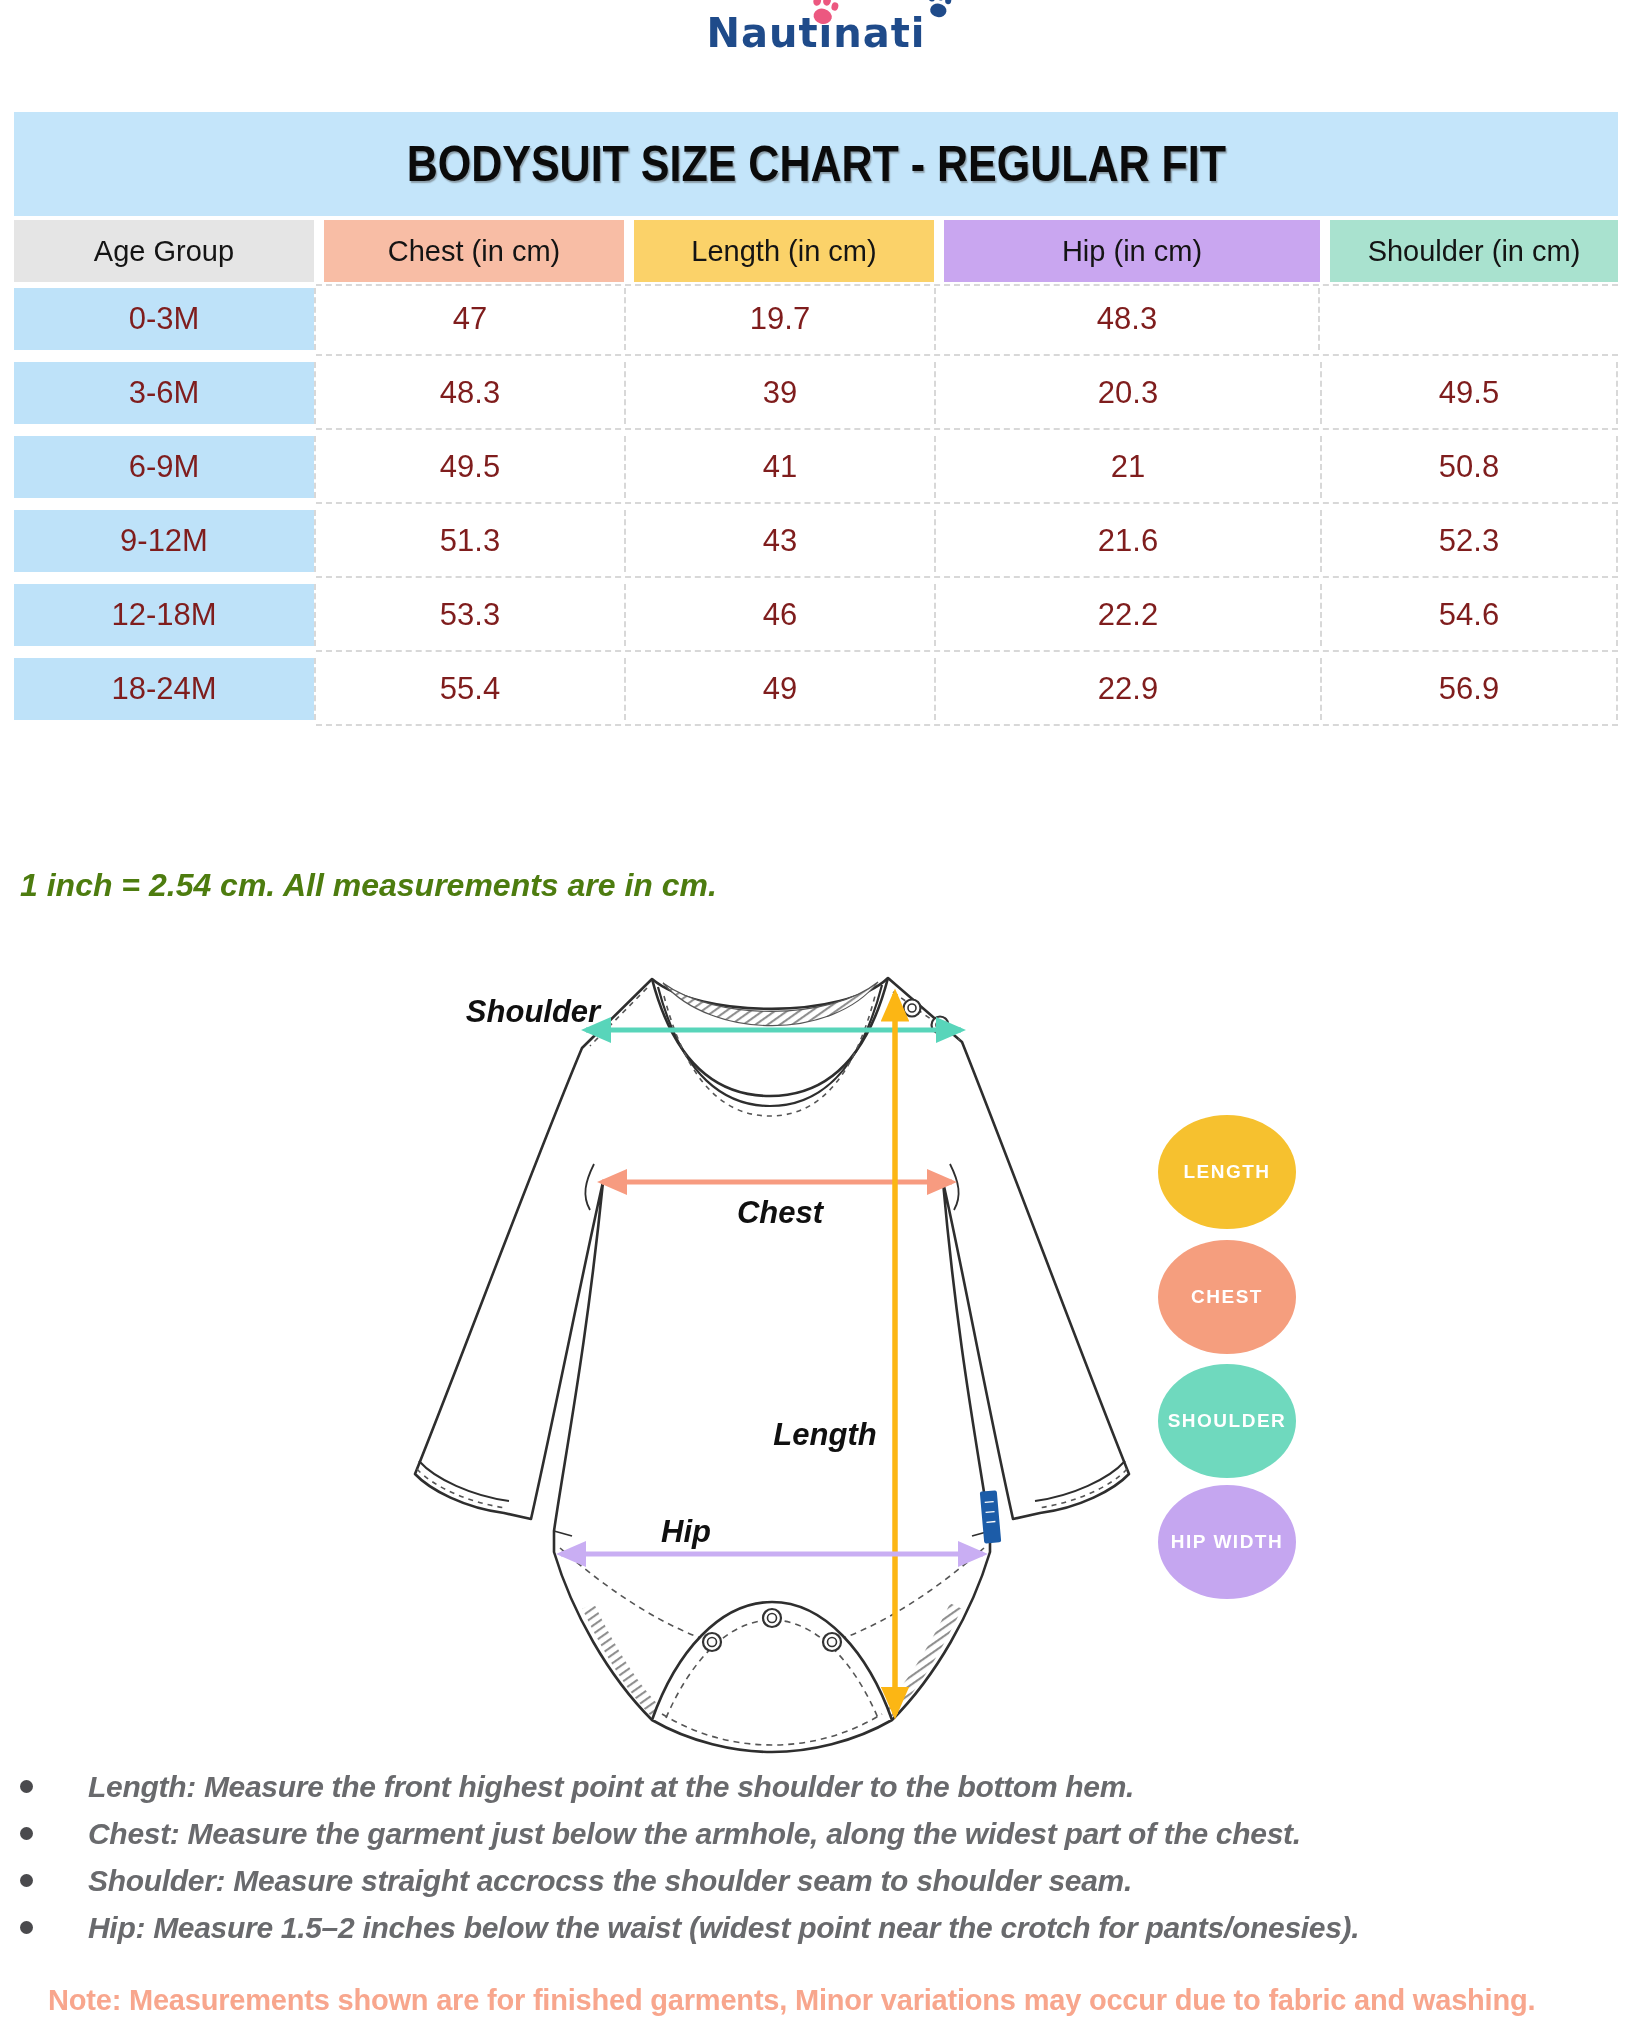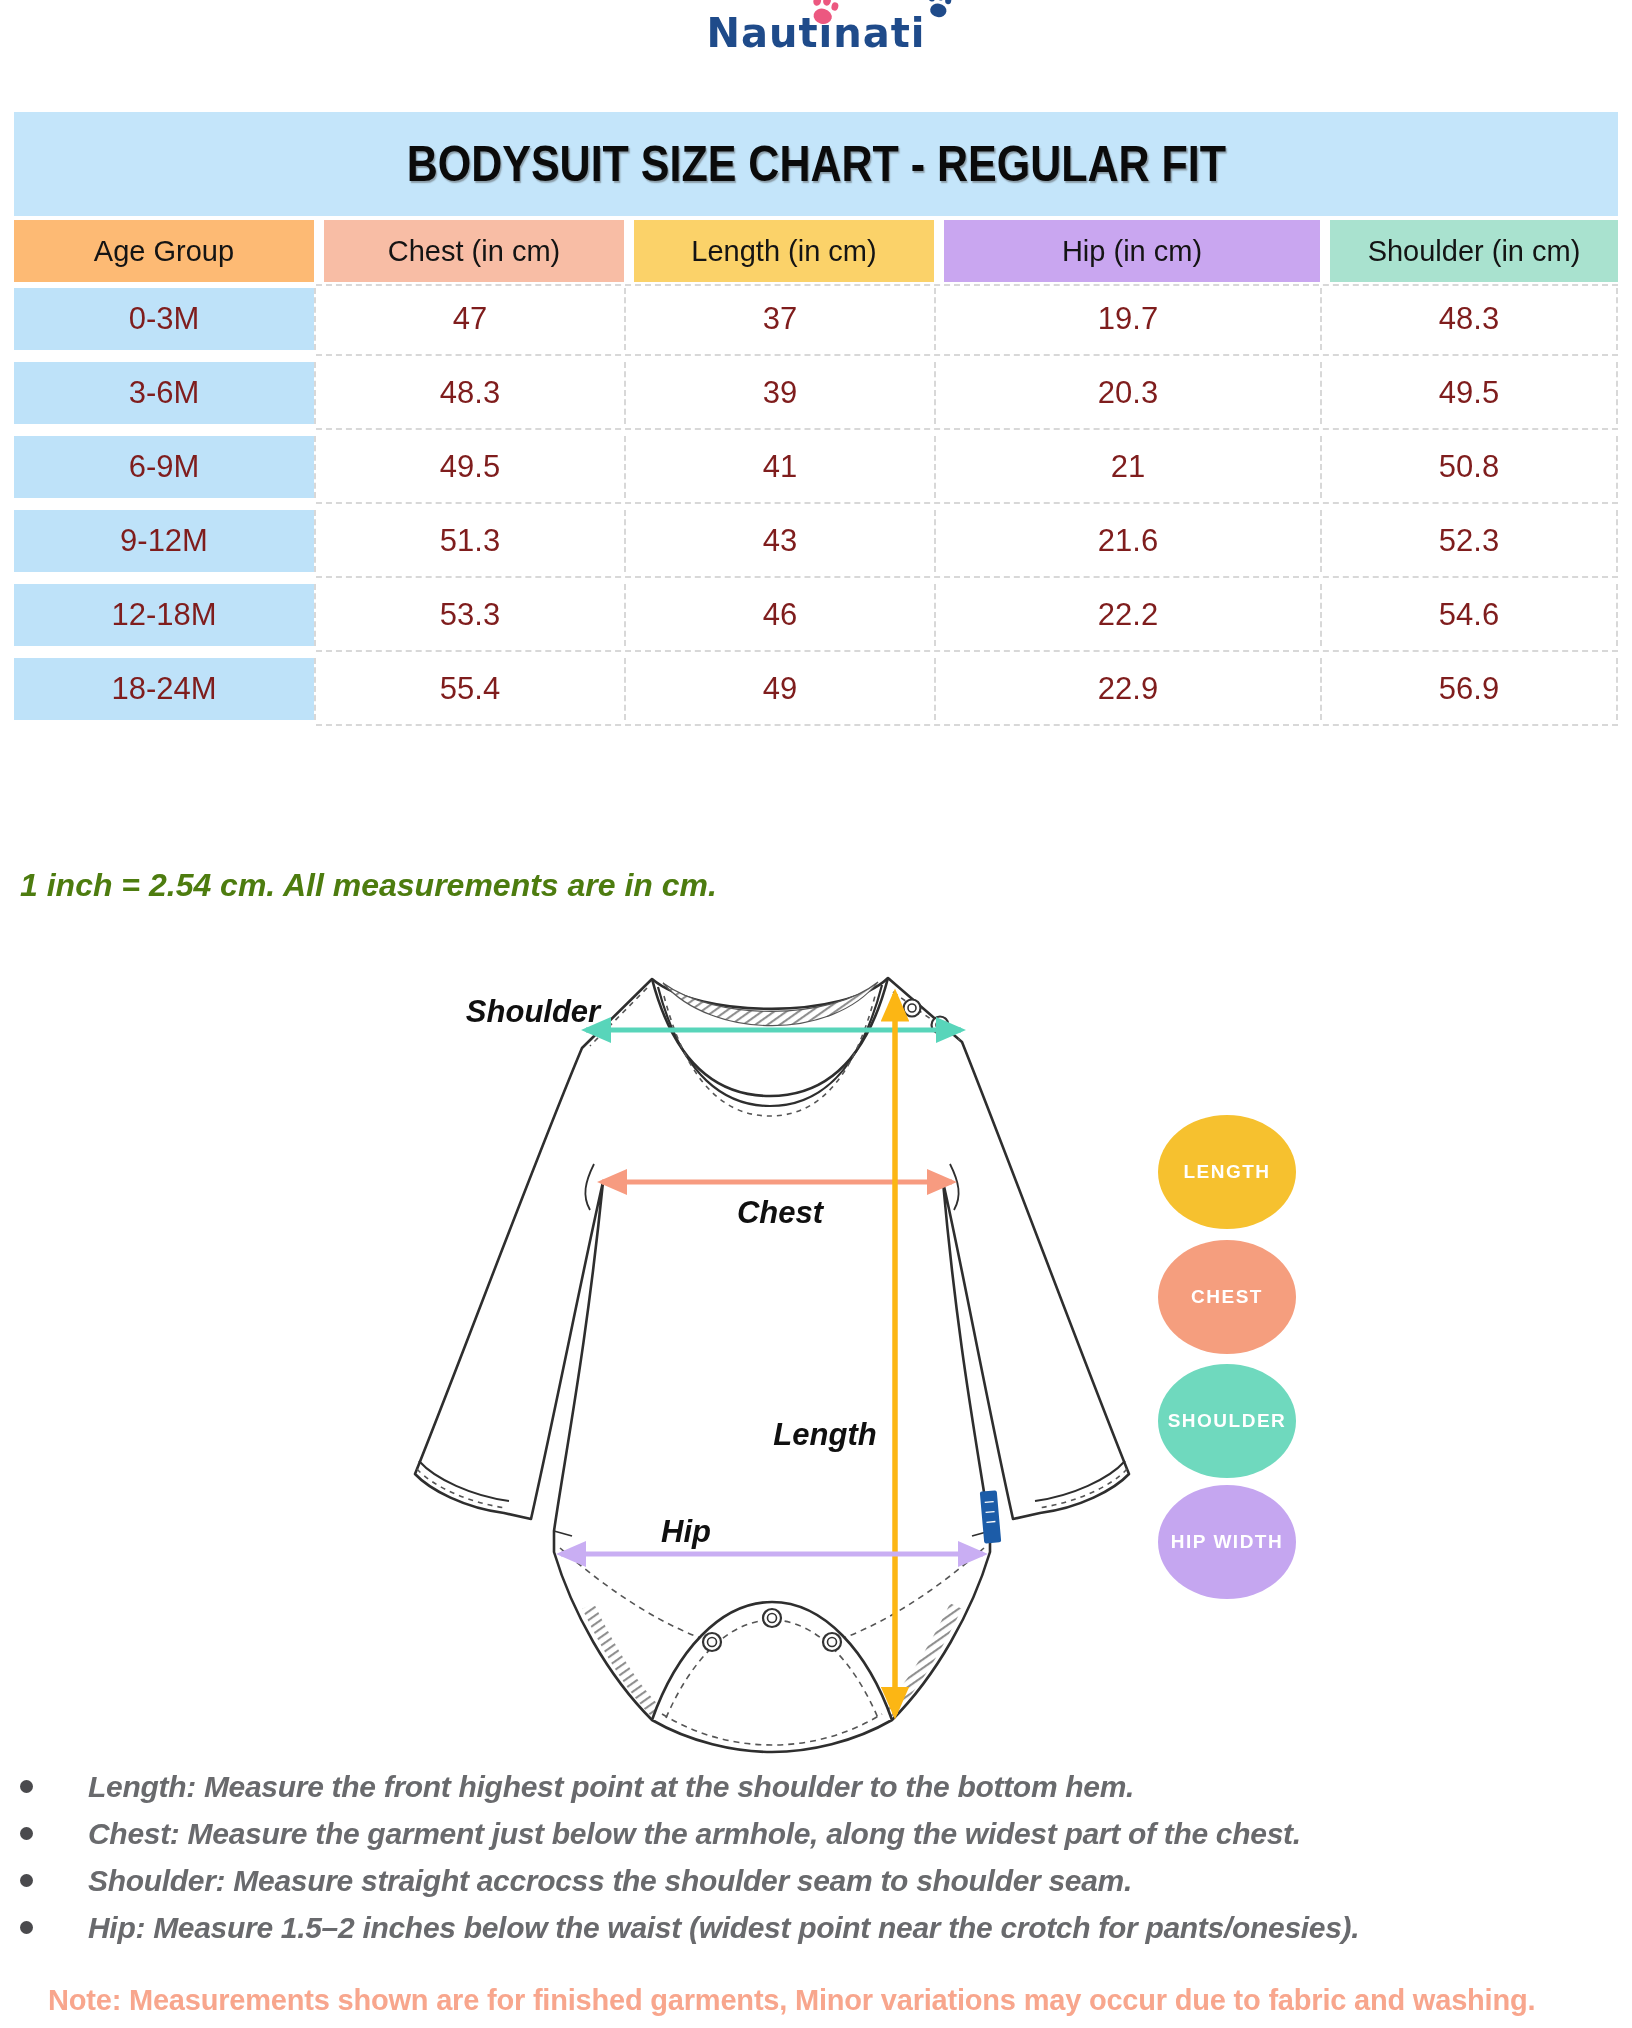--- a/index.html
+++ b/index.html
@@ -31,21 +31,21 @@
   }
   .thead, .trow {
     display:grid; grid-template-columns:300px 310px 310px 386px 298px;
   }
   .thead { margin-top:4px; height:62px; }
   .th {
     display:flex; align-items:center; justify-content:center;
     font-size:29px; color:#141414;
   }
   .th + .th { margin-left:10px; }
-  .th-age      { background:#fdba74; }
+  .th-age      { background:#e5e5e5; }
   .th-chest    { background:#F8BDA5; }
   .th-length   { background:#FBD269; }
   .th-shoulder { background:#A9E2CF; }
   .th-hip      { background:#C9A6F0; }
   .thead { position:relative; }
   .thead::after {
     content:""; position:absolute; left:302px; right:0; bottom:-4px;
     border-bottom:2px dashed #D8D8D8;
   }
   .trow { position:relative; height:68px; padding-top:6px; box-sizing:content-box; }
@@ -137,21 +137,20 @@
       <div class="th th-age">Age Group</div>
       <div class="th th-chest">Chest (in cm)</div>
       <div class="th th-length">Length (in cm)</div>
       <div class="th th-hip">Hip (in cm)</div>
       <div class="th th-shoulder">Shoulder (in cm)</div>
     </div>
 
     <div class="trow">
       <div class="td td-age">0-3M</div>
       <div class="td td-data">47</div>
-      <div class="td td-data">37</div>
       <div class="td td-data">19.7</div>
       <div class="td td-data td-last">48.3</div>
     </div>
     <div class="trow">
       <div class="td td-age">3-6M</div>
       <div class="td td-data">48.3</div>
       <div class="td td-data">39</div>
       <div class="td td-data">20.3</div>
       <div class="td td-data td-last">49.5</div>
     </div>

